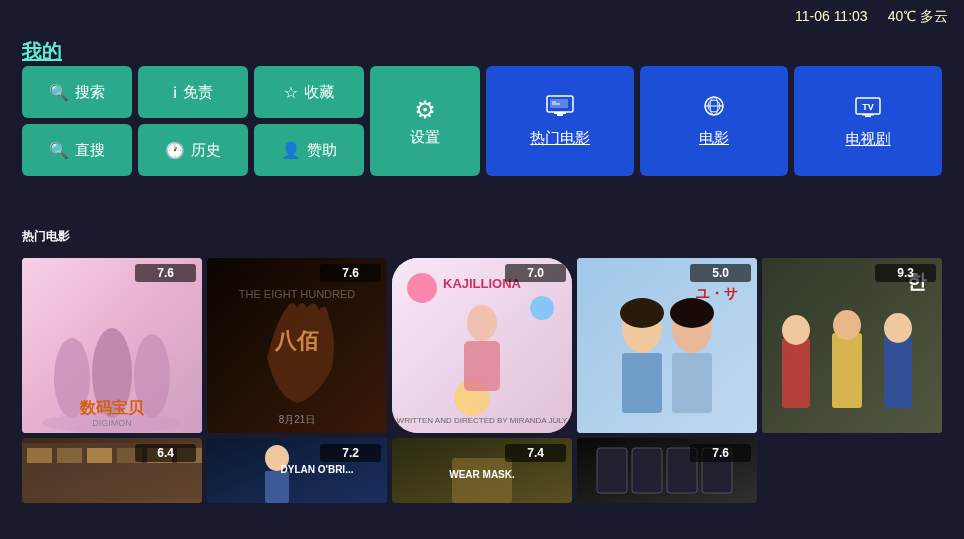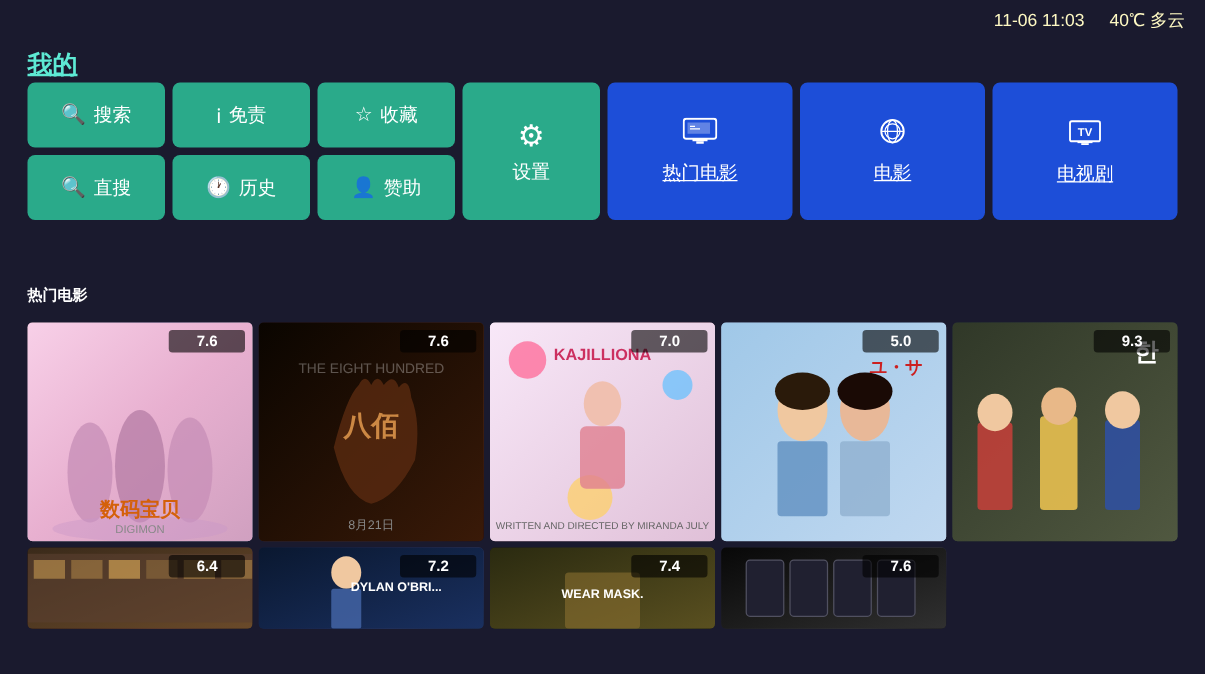--- a/index.html
+++ b/index.html
@@ -150,21 +150,21 @@
       color: #fff;
       font-size: 12px;
       padding: 2px 22px;
       border-radius: 3px;
       font-weight: bold;
     }
 
     
     .movie-card-1 { background: linear-gradient(135deg, #e8c4d0 0%, #b8a0c8 30%, #f0d0e0 60%, #c8b0d0 100%); }
     .movie-card-2 { background: linear-gradient(135deg, #1a0a05 0%, #3a1a0a 40%, #5a2a10 70%, #2a0a05 100%); }
-    .movie-card-3 { background: linear-gradient(135deg, #f8e8f0 0%, #e8c8d8 30%, #d8a8b8 60%, #f0d0e0 100%); }
+    .movie-card-3 { background: linear-gradient(135deg, #f8e8f0 0%, #e8c8d8 30%, #d8a8b8 60%, #f0d0e0 100%); border-radius: 26px; }
     .movie-card-4 { background: linear-gradient(135deg, #a8c8e8 0%, #88a8c8 40%, #c8d8e8 70%, #b8c8d8 100%); }
     .movie-card-5 { background: linear-gradient(135deg, #2a3a2a 0%, #4a5a3a 40%, #3a4a2a 70%, #5a6a4a 100%); }
 
     .movie-card-b1 { background: linear-gradient(135deg, #2a1a0a 0%, #4a2a1a 40%, #6a3a2a 70%, #3a2a1a 100%); }
     .movie-card-b2 { background: linear-gradient(135deg, #1a0a1a 0%, #3a2a4a 40%, #5a3a5a 70%, #2a1a3a 100%); }
     .movie-card-b3 { background: linear-gradient(135deg, #0a1a3a 0%, #1a2a5a 40%, #2a3a6a 70%, #1a2a4a 100%); }
     .movie-card-b4 { background: linear-gradient(135deg, #1a1a0a 0%, #3a3a1a 40%, #5a5a2a 70%, #2a2a0a 100%); }
     .movie-card-b5 { background: linear-gradient(135deg, #0a0a0a 0%, #2a2a2a 40%, #3a3a3a 70%, #1a1a1a 100%); }
 
     

